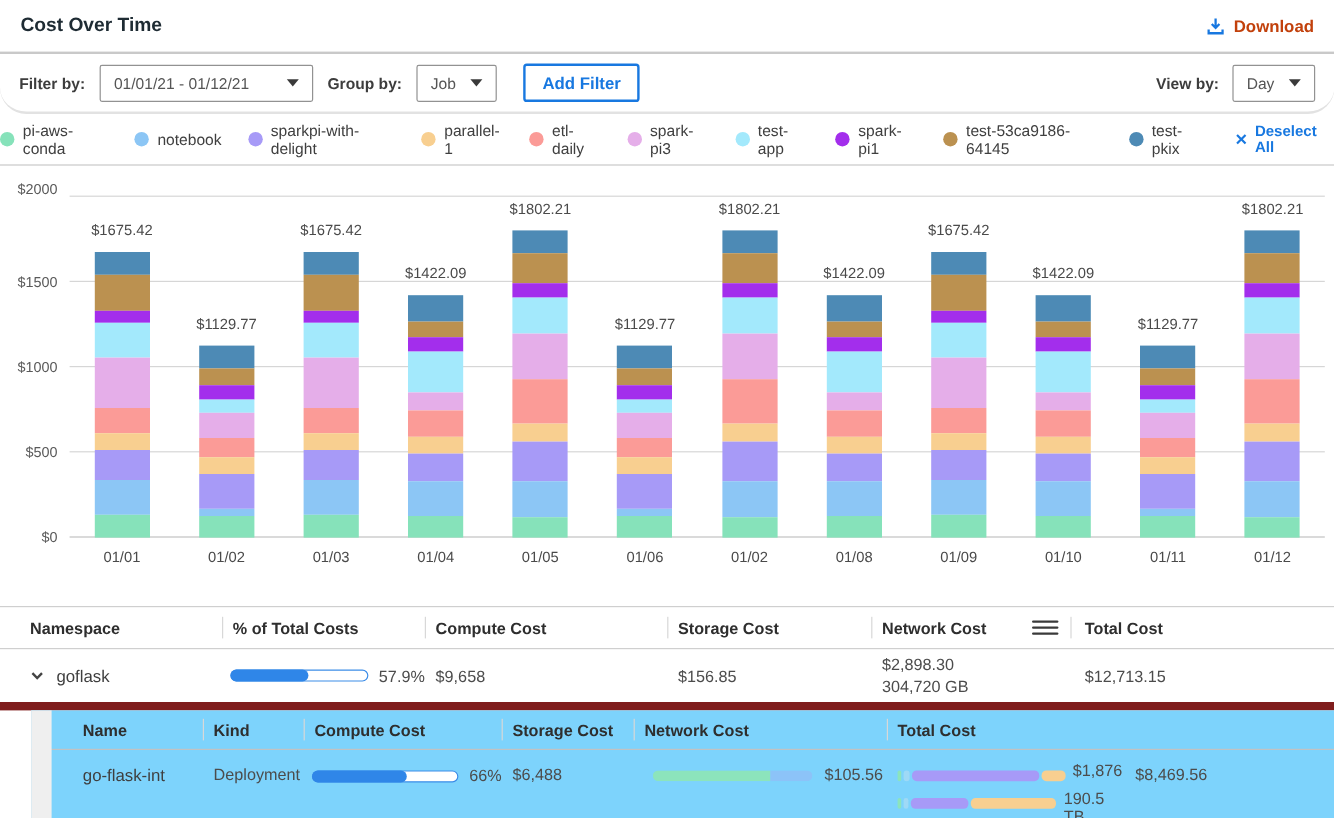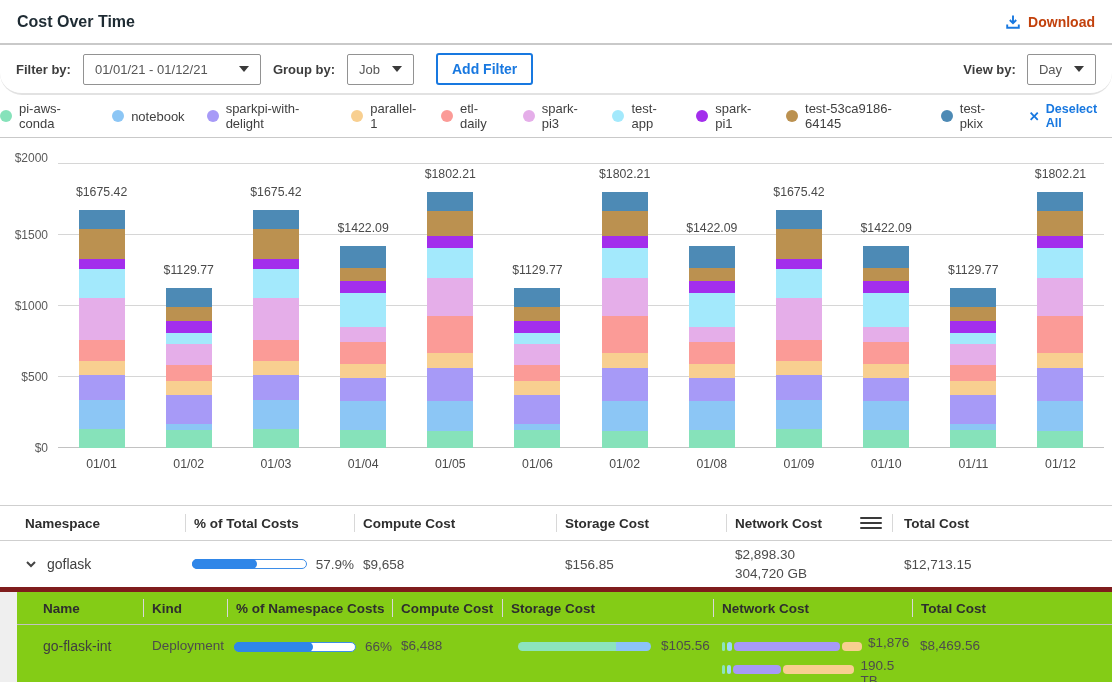--- a/index.html
+++ b/index.html
@@ -55,34 +55,34 @@
            font-weight:bold; font-size:13.5px; color:#2e2e2e; }
   .thead > div { position:relative; display:flex; align-items:center; padding-left:9px; }
   .thead > div:first-child { padding-left:25px; }
   .thead > div + div::before { content:''; position:absolute; left:0; top:8px; bottom:8px;
                                width:1px; background:#d8d8d8; }
   .net-h { justify-content:space-between; padding-right:10px; }
   .burger { width:22px; height:13px; display:flex; flex-direction:column;
             justify-content:space-between; cursor:pointer; }
   .burger i { display:block; height:2.4px; background:#3a3a3a; border-radius:1px; }
   .mrow { height:51px; align-items:center; font-size:13.5px; color:#4c4c4c;
-          border-bottom:5px solid #7f1d1d; }
+          border-bottom:7px solid #7f1d1d; }
   .mrow > div { padding-left:9px; }
   .ns-cell { display:flex; align-items:center; gap:9px; padding-left:24px !important;
              font-size:14px; color:#3f3f3f; cursor:pointer; }
   .pct-cell { display:flex; align-items:center; gap:9px; padding-left:7px !important; }
   .pill { position:relative; width:116px; height:10px; border:1px solid #3d8de8;
           border-radius:6px; background:#fff; }
   .pill-fill { position:absolute; left:-1px; top:-1px; bottom:-1px; border-radius:6px;
                background:#2f86e8; }
   .net-cell { line-height:19px; }
   .tot-cell { padding-left:12px !important; }
 
   
-  .sub { position:relative; background:#84cc16; height:90px; }
+  .sub { position:relative; background:#7dd3fc; height:90px;margin-left:26px; }
   .strip { position:absolute; left:0; top:0; bottom:0; width:17px; background:#efefef; }
   .srow-grid { display:grid; grid-template-columns:143px 84px 165px 110px 211px 199px 1fr; }
   .shead { height:33px; align-items:center; font-weight:bold; font-size:13.5px; color:#2e2e2e;
            border-bottom:1px solid #c2c2c2; }
   .shead > div { position:relative; display:flex; align-items:center; height:100%; padding-left:9px; }
   .shead > div:first-child { padding-left:43px; }
   .shead > div + div::before { content:''; position:absolute; left:0; top:7px; bottom:7px;
                                width:1px; background:#d8d8d8; }
   .srow { padding-top:13px; font-size:13.5px; color:#4c4c4c; align-items:start; }
   .srow > div { padding-left:9px; }
@@ -130,21 +130,21 @@
   <div class="viewgrp">
     <span class="flabel">View by:</span>
     <div class="dd">
       <span>Day</span>
       <span class="caret"></span>
     </div>
   </div>
 </div>
 
 <div class="legend">
-  <div style="display:flex;align-items:center;gap:22px;" id="legend-items">
+  <div style="display:flex;align-items:center;gap:22px;justify-content:flex-end;" id="legend-items">
       <div class="legend-item">
         <span class="dot" style="background: rgb(134, 226, 186);"></span>
         <span>pi-aws-conda</span>
       </div>
       <div class="legend-item">
         <span class="dot" style="background: rgb(140, 198, 245);"></span>
         <span>notebook</span>
       </div>
       <div class="legend-item">
         <span class="dot" style="background: rgb(167, 154, 247);"></span>
@@ -435,21 +435,20 @@
       <div>304,720 GB</div>
     </div>
     <div class="tot-cell">$12,713.15</div>
   </div>
 
   <div class="sub">
     <div class="strip"></div>
     <div class="srow-grid shead">
       <div>Name</div>
       <div>Kind</div>
-      <div>% of Namespace Costs</div>
       <div>Compute Cost</div>
       <div>Storage Cost</div>
       <div>Network Cost</div>
       <div>Total Cost</div>
     </div>
     <div class="srow-grid srow">
       <div class="name-cell">go-flask-int</div>
       <div>Deployment</div>
       <div class="spct-cell">
         <span class="pill pill2">

